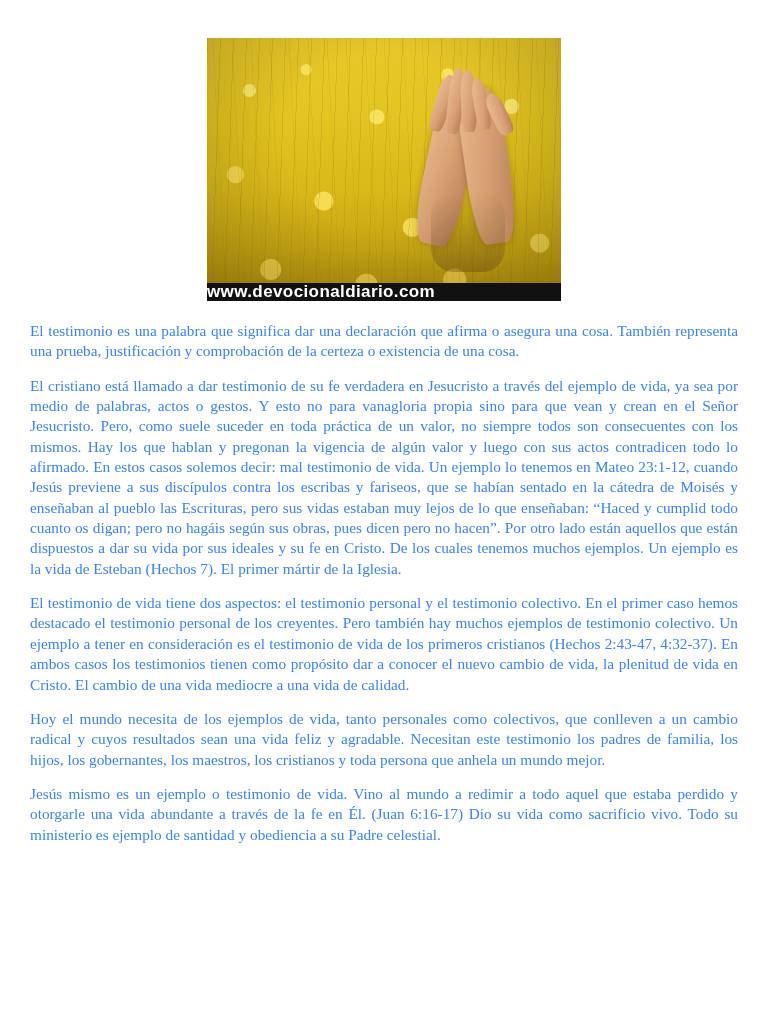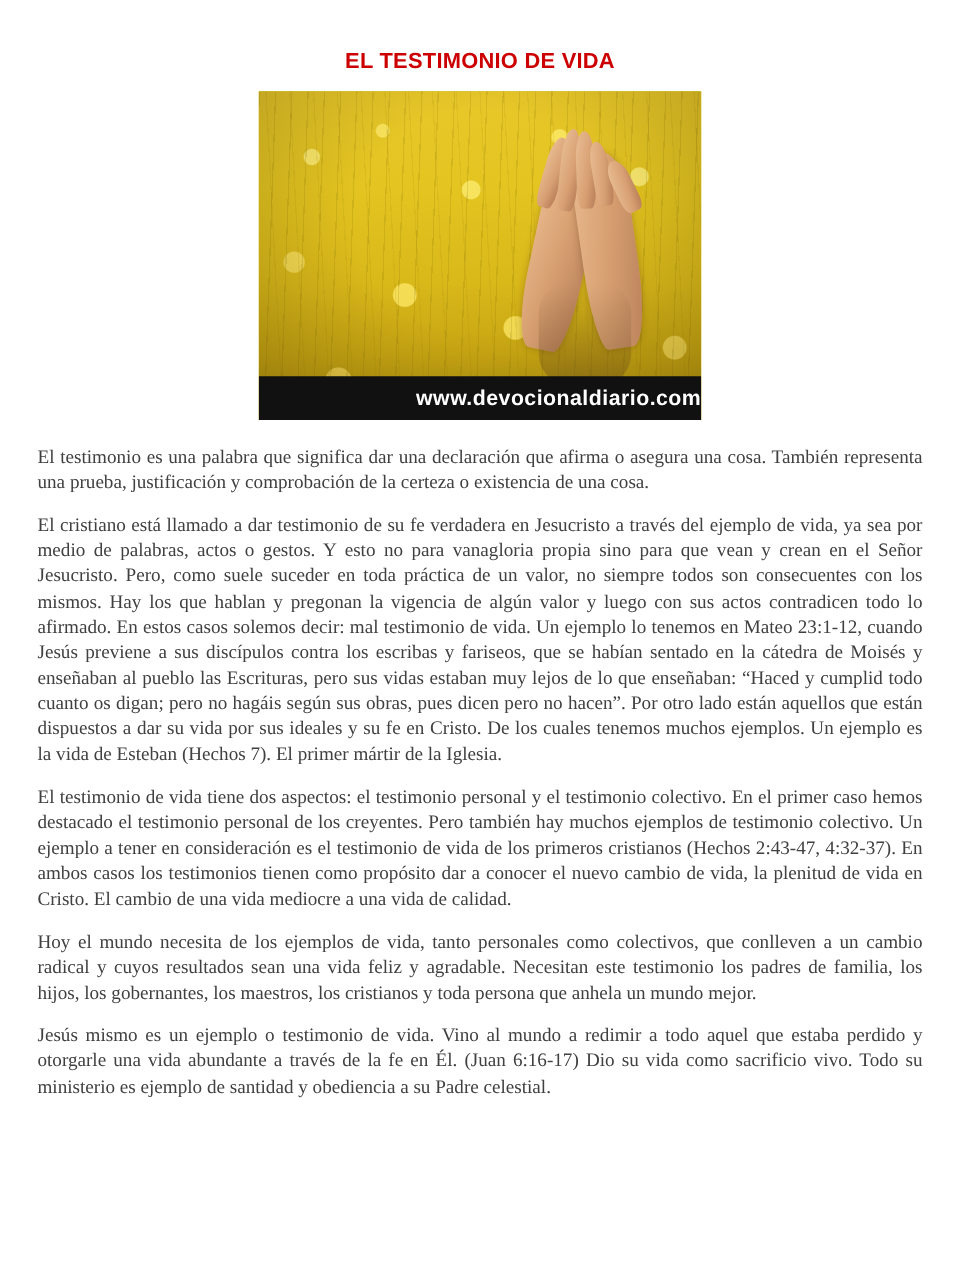--- a/index.html
+++ b/index.html
@@ -140,49 +140,48 @@
     font-weight: bold;
     font-size: 18px;
     color: #ffffff;
     margin-left: 24px;
     margin-top: 3px;
     text-shadow: 1px 1px 0 #3a3a3a, 2px 2px 4px rgba(0,0,0,0.6);
   }
   .figure-footer {
     position: absolute;
     left: 0; right: 0; bottom: 0;
-    height: 35px;
+    height: 18px;
     background: #111111;
     display: flex;
     align-items: center;
-    justify-content: flex-end;
+    justify-content: flex-start;
   }
   .figure-url {
     font-family: "Liberation Sans", sans-serif;
     font-weight: bold;
     font-size: 17px;
     color: #ffffff;
     letter-spacing: 0.4px;
   }
   .body-text p {
     font-family: "Liberation Serif", serif;
     font-size: 15.3px;
     line-height: 1.33;
     text-align: justify;
     margin: 14px 0 14px 0;
-    color: #404040;
+    color: #3b82f6;
   }
   .body-text p:last-child { margin-bottom: 0; }
 </style>
 </head>
 <body>
 
 <div class="page">
 
-  <h1 class="doc-title">EL TESTIMONIO DE VIDA</h1>
 
   <div class="figure-wrap">
     <div class="figure">
       <div class="field"></div>
       <div class="field-stems"></div>
       <div class="field-vignette"></div>
 
       <div class="hands">
         <div class="hand left"></div>
         <div class="hand right"></div>

